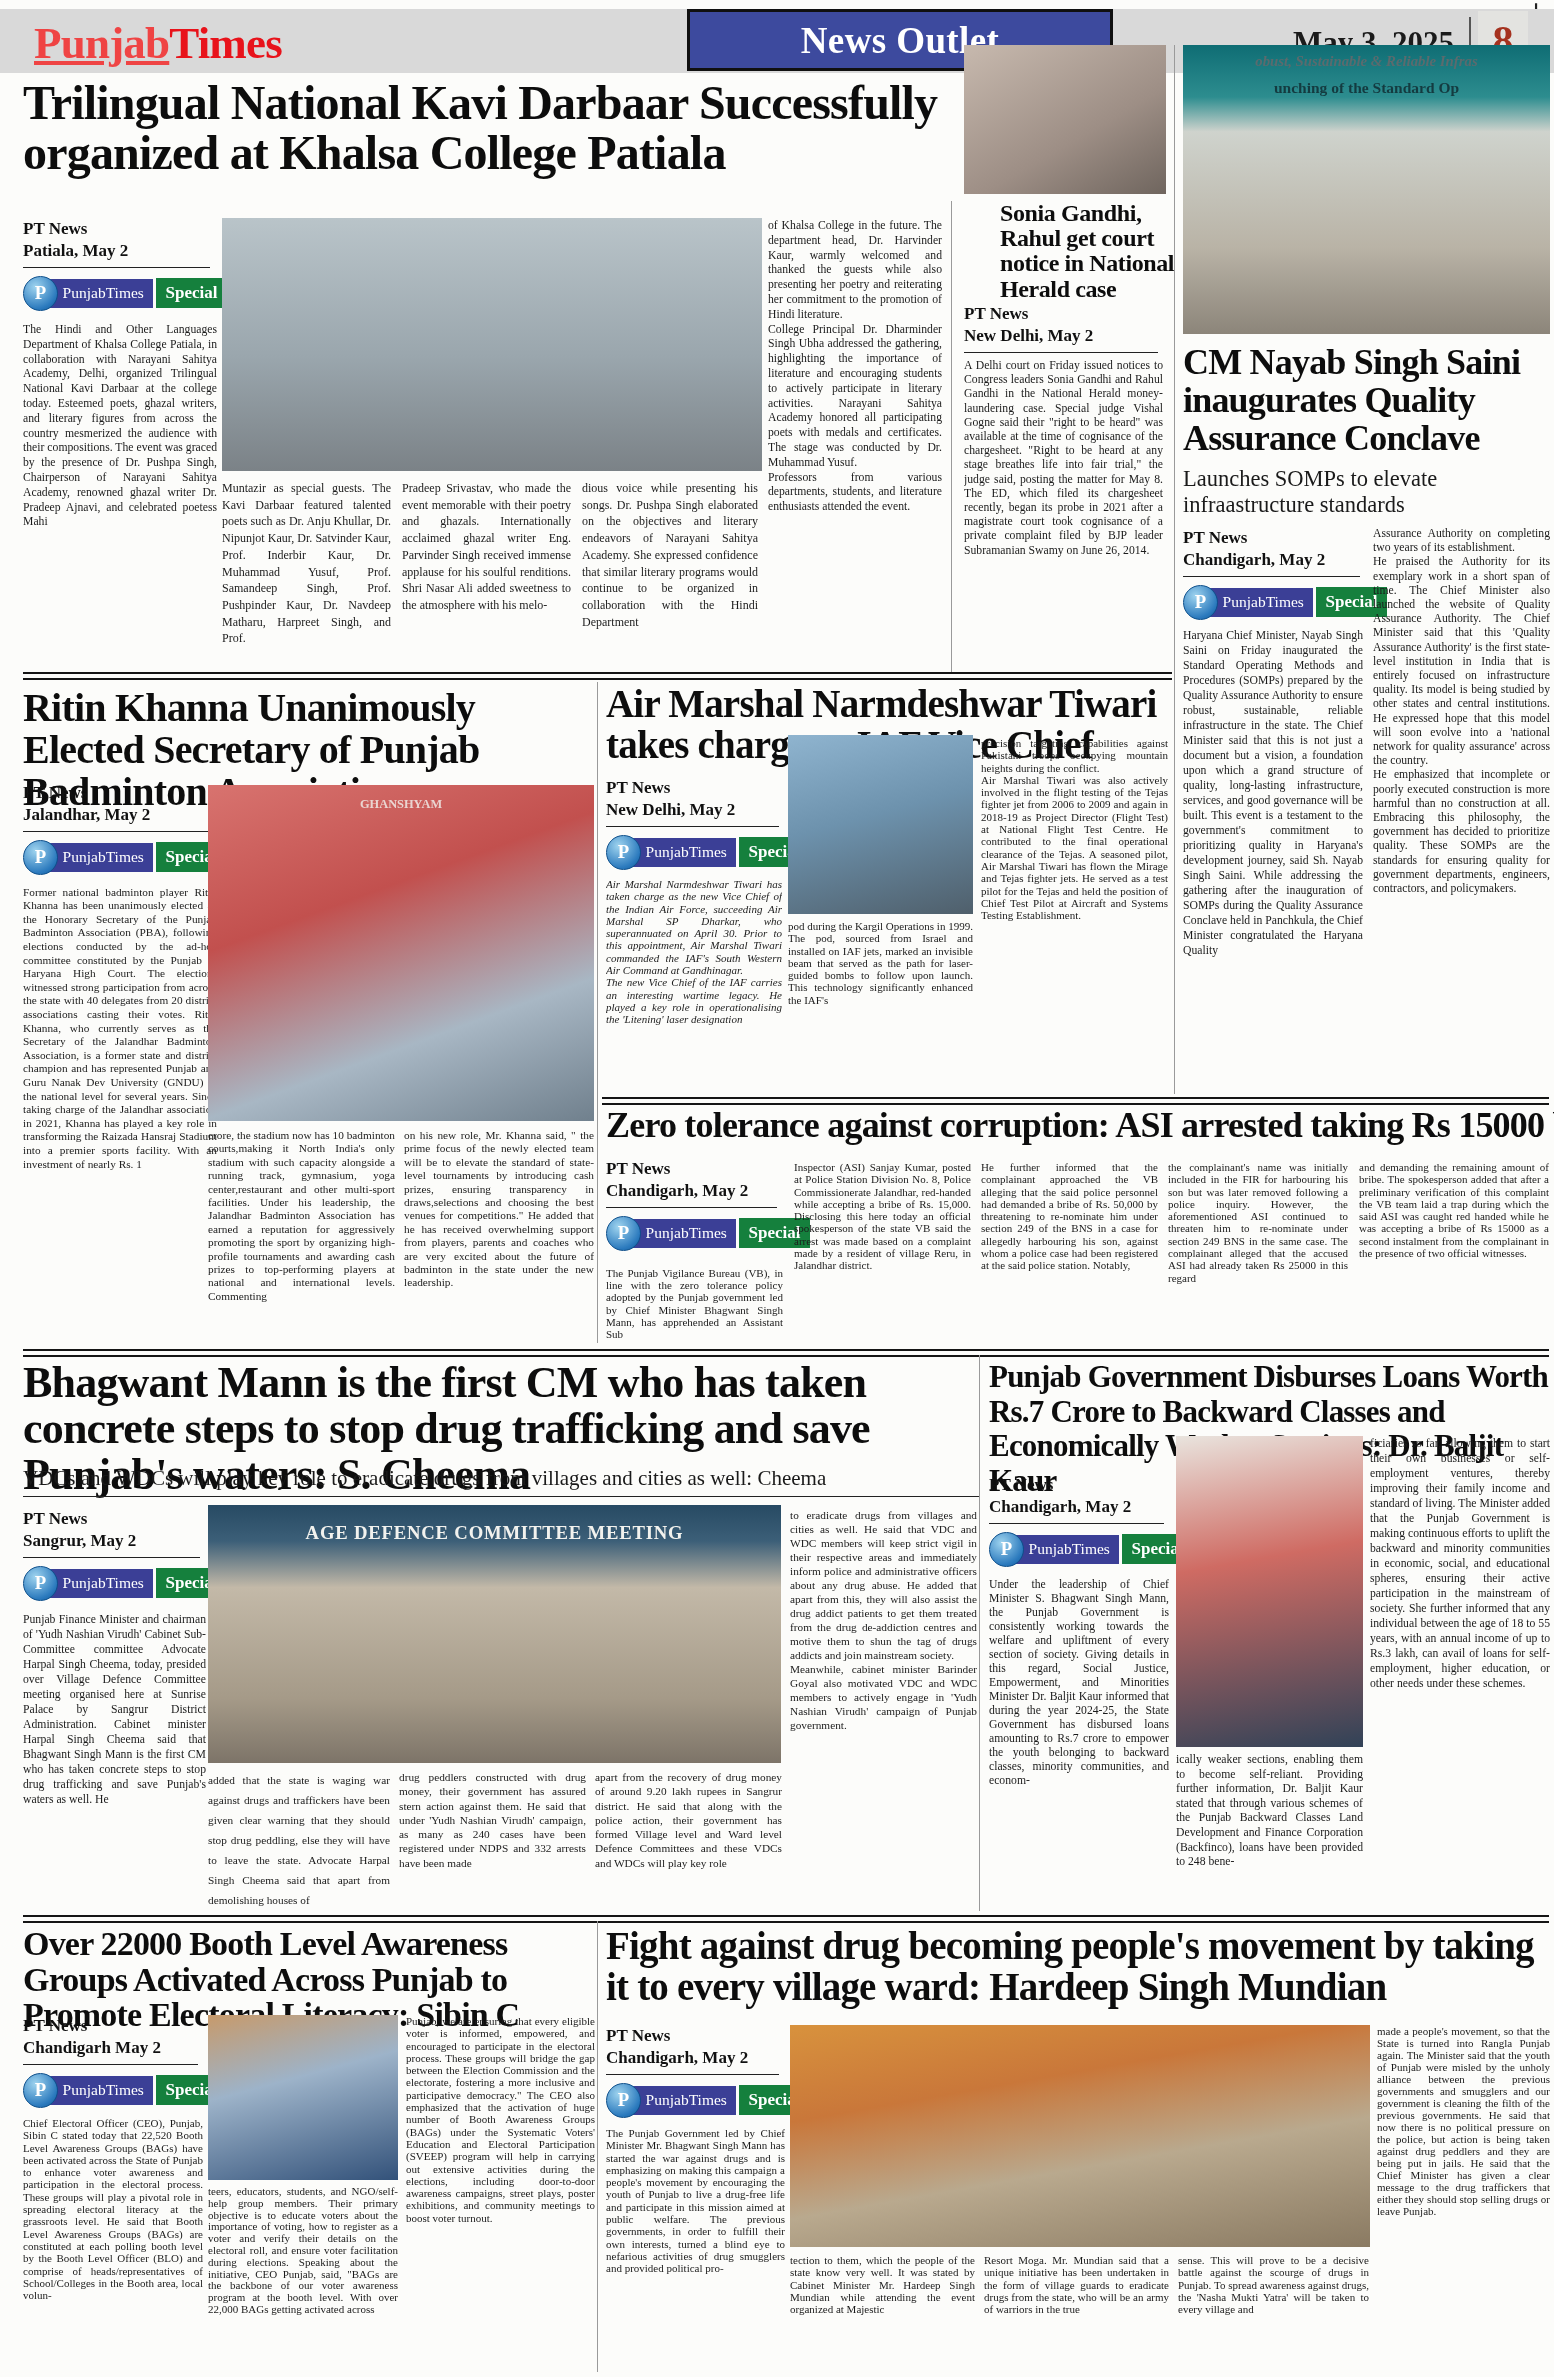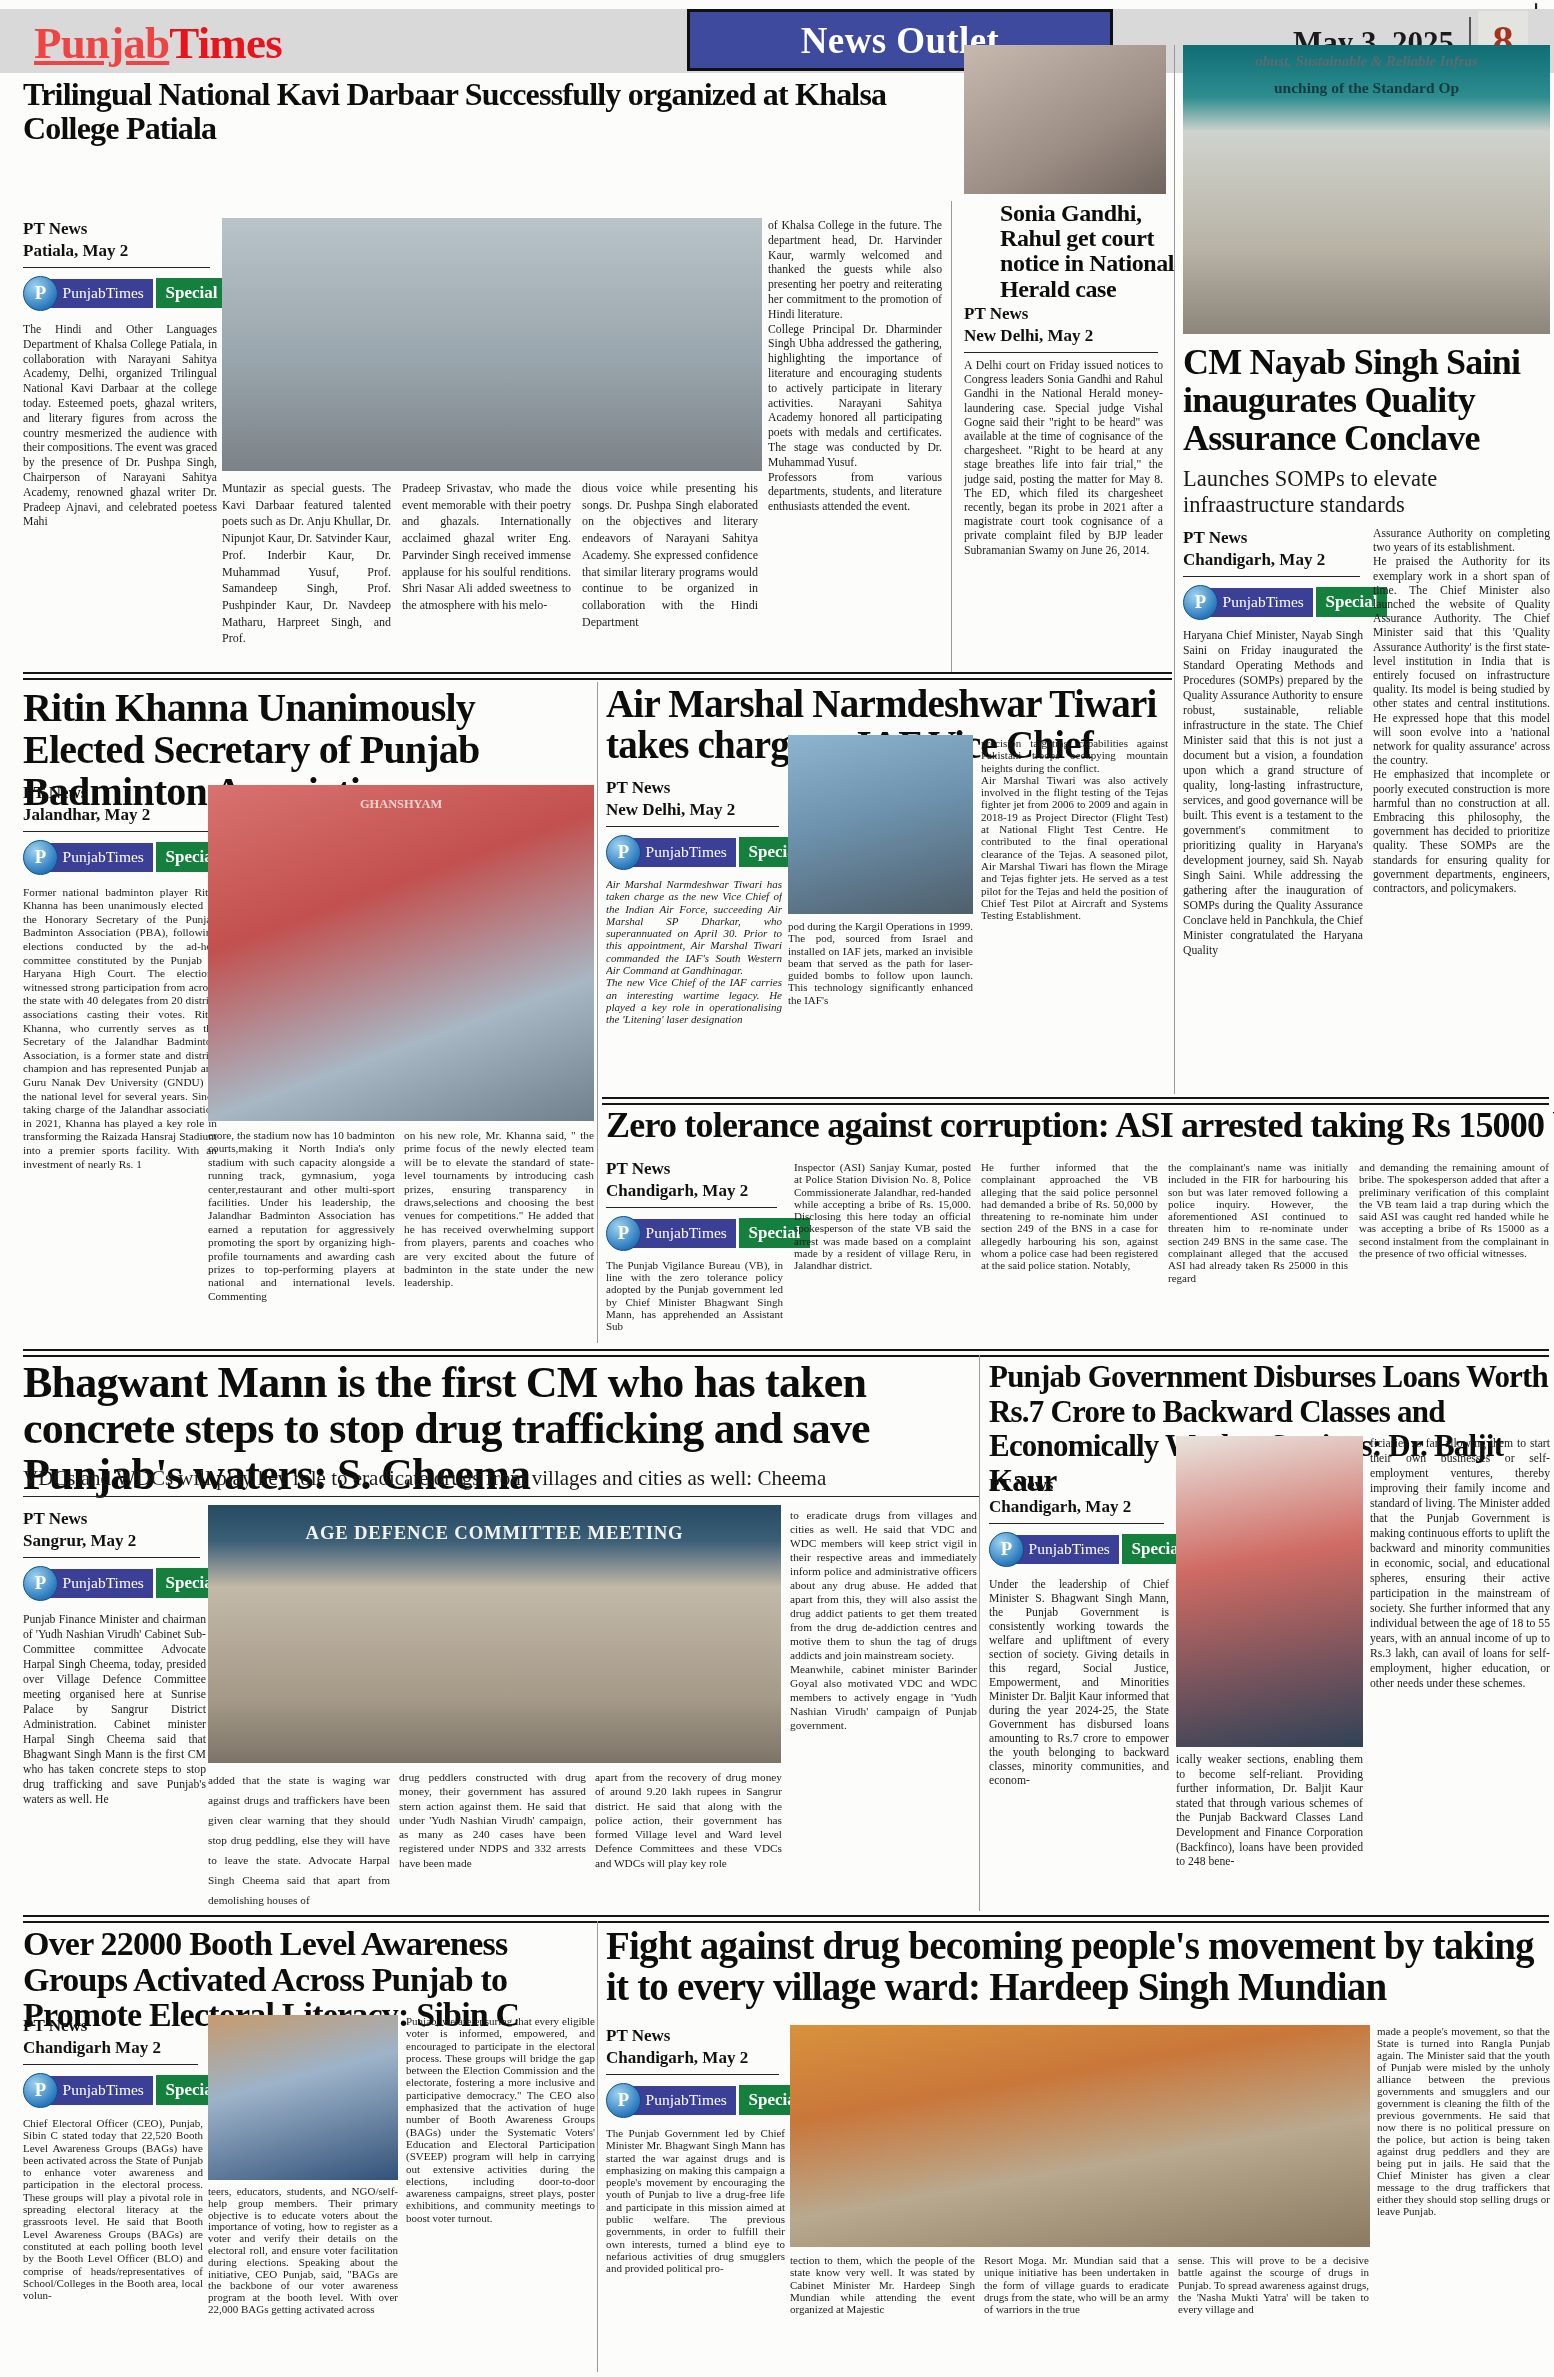--- a/index.html
+++ b/index.html
@@ -41,21 +41,21 @@
   <div class="abs" style="left:687px;top:9.3px;width:426px;height:62px;background:#3d4a9e;border:3.1px solid #101010;box-sizing:border-box;display:flex;align-items:center;justify-content:center;">
     <span style="color:#ffffff;font-size:37px;font-weight:bold;letter-spacing:0.4px;">News Outlet</span>
   </div>
   <div class="abs" style="left:1275px;top:25px;width:179px;text-align:right;font-size:31px;font-weight:bold;color:#1b1b1b;">May 3, 2025</div>
   <div class="abs" style="left:1469px;top:17px;width:2.3px;height:47px;background:#555;"></div>
   <div class="abs" style="left:1478px;top:11px;width:50px;height:59px;background:#e3e3e0;display:flex;align-items:center;justify-content:center;">
     <span style="font-size:42px;font-weight:bold;color:#a5321f;">8</span>
   </div>
 
   <div>
-    <div class="abs headline" style="left:23px;top:78px;width:964px;font-size:32px;">Trilingual National Kavi Darbaar Successfully organized at Khalsa College Patiala</div>
+    <div class="abs headline" style="left:23px;top:78px;width:964px;font-size:48px;">Trilingual National Kavi Darbaar Successfully organized at Khalsa College Patiala</div>
     <div class="abs" style="left:23px;top:218px;width:194px;">
       <div class="byline"><span>PT News</span><br>
         <span>Patiala, May 2</span></div>
       <div class="byrule" style="width:187px;"></div>
       <div class="badge">
         <div class="logo">P</div>
         <div class="brand">PunjabTimes</div>
         <div class="tag">Special</div>
       </div>
       <div class="coltext b15" style="margin-top:12.4px;height:326px;">The Hindi and Other Languages Department of Khalsa College Patiala, in collaboration with Narayani Sahitya Academy, Delhi, organized Trilingual National Kavi Darbaar at the college today. Esteemed poets, ghazal writers, and literary figures from across the country mesmerized the audience with their compositions. The event was graced by the presence of Dr. Pushpa Singh, Chairperson of Narayani Sahitya Academy, renowned ghazal writer Dr. Pradeep Ajnavi, and celebrated poetess Mahi</div>
@@ -156,21 +156,21 @@
     <div class="abs headline" style="left:606px;top:1107px;width:943px;font-size:36px;white-space:nowrap;">Zero tolerance against corruption: ASI arrested taking Rs 15000 bribe</div>
     <div class="abs" style="left:606px;top:1158px;width:177px;">
       <div class="byline"><span>PT News</span><br>
         <span>Chandigarh, May 2</span></div>
       <div class="byrule" style="width:171px;"></div>
       <div class="badge">
         <div class="logo">P</div>
         <div class="brand">PunjabTimes</div>
         <div class="tag">Special</div>
       </div>
-      <div class="coltext b14" style="margin-top:8px;height:98px;">The Punjab Vigilance Bureau (VB), in line with the zero tolerance policy adopted by the Punjab government led by Chief Minister Bhagwant Singh Mann, has apprehended an Assistant Sub</div>
+      <div class="coltext b14" style="margin-top:16px;height:98px;">The Punjab Vigilance Bureau (VB), in line with the zero tolerance policy adopted by the Punjab government led by Chief Minister Bhagwant Singh Mann, has apprehended an Assistant Sub</div>
     </div>
     <div class="abs coltext b14" style="left:794px;top:1161px;width:177px;height:183px;">Inspector (ASI) Sanjay Kumar, posted at Police Station Division No. 8, Police Commissionerate Jalandhar, red-handed while accepting a bribe of Rs. 15,000. Disclosing this here today an official spokesperson of the state VB said the arrest was made based on a complaint made by a resident of village Reru, in Jalandhar district.</div>
     <div class="abs coltext b14" style="left:981px;top:1161px;width:177px;height:183px;">He further informed that the complainant approached the VB alleging that the said police personnel had demanded a bribe of Rs. 50,000 by threatening to re-nominate him under section 249 of the BNS in a case for allegedly harbouring his son, against whom a police case had been registered at the said police station. Notably,</div>
     <div class="abs coltext b14" style="left:1168px;top:1161px;width:180px;height:183px;">the complainant's name was initially included in the FIR for harbouring his son but was later removed following a police inquiry. However, the aforementioned ASI continued to threaten him to re-nominate under section 249 BNS in the same case. The complainant alleged that the accused ASI had already taken Rs 25000 in this regard</div>
     <div class="abs coltext b14" style="left:1359px;top:1161px;width:190px;height:183px;">and demanding the remaining amount of bribe. The spokesperson added that after a preliminary verification of this complaint the VB team laid a trap during which the said ASI was caught red handed while he was accepting a bribe of Rs 15000 as a second instalment from the complainant in the presence of two official witnesses.</div>
   </div>
 
   <div class="abs hrule" style="left:23px;top:1349px;width:1526px;"></div>
 
   <div>

